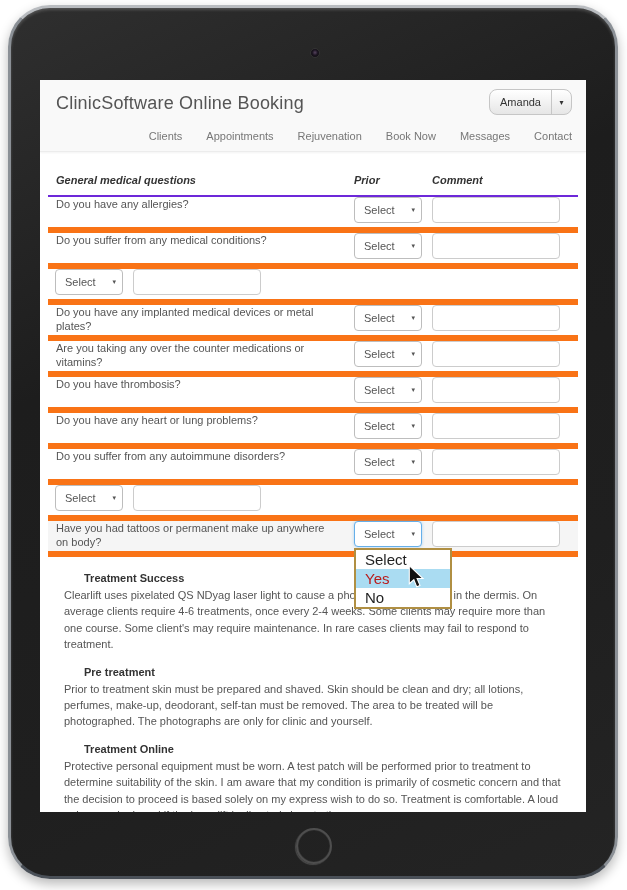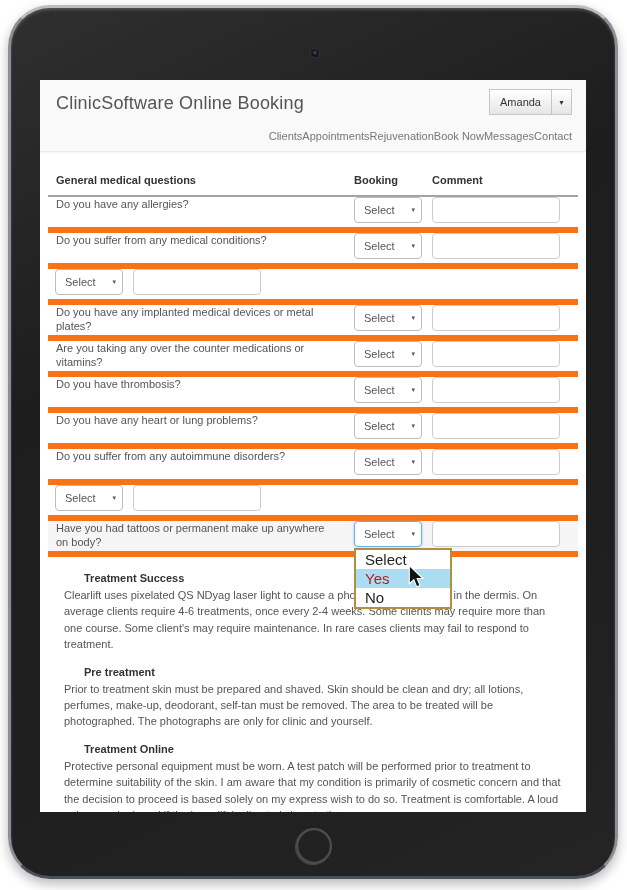--- a/index.html
+++ b/index.html
@@ -30,30 +30,30 @@
 
   
   .screen {
     position:absolute; left:29px; top:72px; width:546px; height:732px;
     background:#ffffff; overflow:hidden; font-size:11px; color:#555;
   }
 
   
   .site-header { position:relative; height:72px; background:#f9f9f9; border-bottom:1px solid #ececec; box-shadow:0 1px 2px rgba(0,0,0,0.05); }
   .brand { position:absolute; left:16px; top:13px; font-size:18px; color:#555; letter-spacing:0.2px; }
-  .user-btn { position:absolute; right:14px; top:9px; display:flex; height:26px; border:1px solid #c6c6c6; border-radius:0; background:linear-gradient(#ffffff,#e6e6e6); color:#333; overflow:hidden; cursor:pointer; }
+  .user-btn { position:absolute; right:14px; top:9px; display:flex; height:26px; border:1px solid #c6c6c6; border-radius:8px; background:linear-gradient(#ffffff,#e6e6e6); color:#333; overflow:hidden; cursor:pointer; }
   .user-name { display:flex; align-items:center; padding:0 10px; }
   .user-caret { display:flex; align-items:center; justify-content:center; width:20px; border-left:1px solid #c6c6c6; font-size:8px; color:#333; }
-  .nav { position:absolute; right:14px; bottom:9px; display:flex; color:#777; }
+  .nav { position:absolute; right:14px; bottom:9px; display:flex; gap:24px; color:#777; }
   .nav-item { cursor:pointer; white-space:nowrap; }
 
   
   .content { padding:0 8px; }
   .med-table { margin-top:12px; }
-  .t-head { display:flex; font-weight:bold; color:#333; padding:10px 0 9px; border-bottom:2px solid #a3a3a3; }
+  .t-head { display:flex; font-weight:bold; color:#333; padding:10px 0 9px; border-bottom:2px solid #6d28d9;font-style:italic; }
   .col-q { flex:0 0 299px; padding-left:8px; }
   .col-a { flex:0 0 83px; padding-left:7px; }
   .col-c { flex:1; padding-left:2px; }
   .t-row { display:flex; align-items:flex-start; min-height:36px; border-bottom:6px solid #f97316; }
   .t-row .col-q { line-height:1.3; padding-right:14px; }
   .row-active { background:#f5f5f5; }
 
   .ui-select {
     width:68px; height:26px; border:1px solid #bdbdbd; border-radius:4px; background:#fff;
     display:flex; align-items:center; justify-content:space-between;
@@ -105,21 +105,21 @@
           <span class="nav-item">Book Now</span>
           <span class="nav-item">Messages</span>
           <span class="nav-item">Contact</span>
         </div>
       </div>
 
       <div class="content">
         <div class="med-table">
           <div class="t-head">
             <div class="col-q">General medical questions</div>
-            <div class="col-a">Booking</div>
+            <div class="col-a">Prior</div>
             <div class="col-c">Comment</div>
           </div>
 
           <div class="t-row">
             <div class="col-q">Do you have any allergies?</div>
             <div class="col-a">
                 <div class="ui-select">
                   <span>Select</span>
                   <span class="caret">▾</span>
                 </div>

